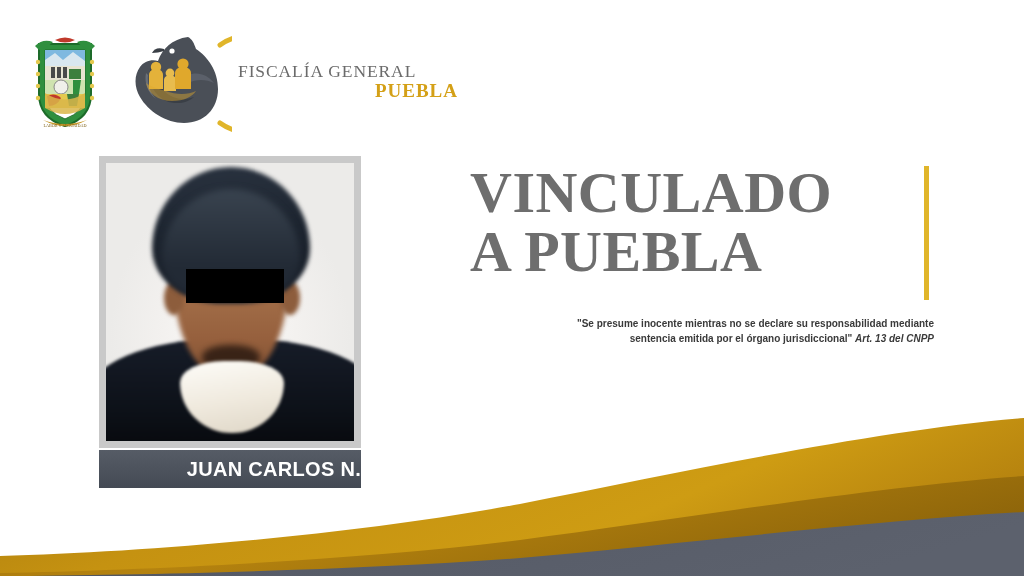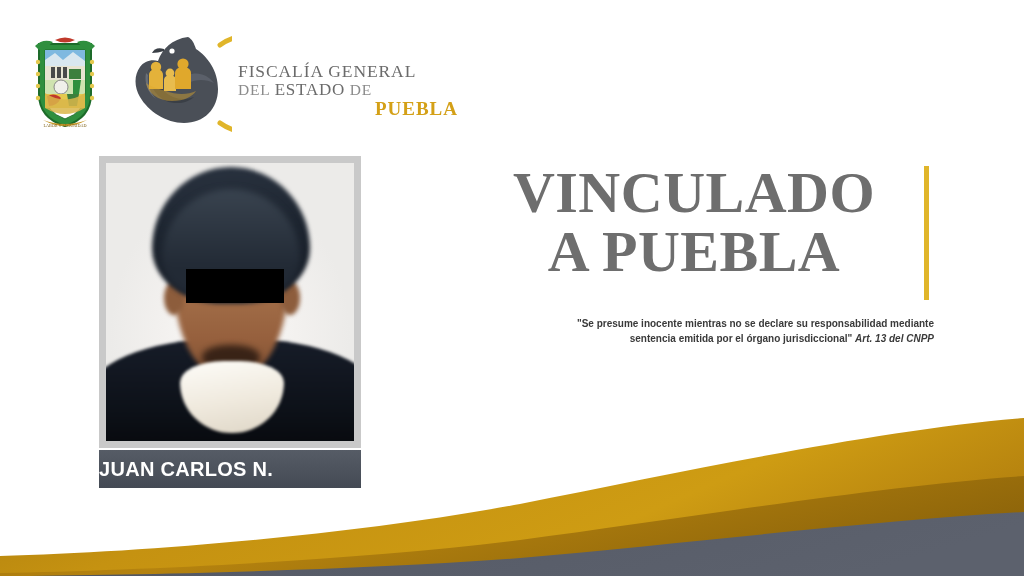--- a/index.html
+++ b/index.html
@@ -170,36 +170,36 @@
   }
 
   
   .name-banner {
     position: absolute;
     left: 99px; top: 450px;
     width: 262px; height: 38px;
     background: linear-gradient(180deg, #565c66 0%, #4c525c 55%, #444a54 100%);
     display: flex;
     align-items: center;
-    justify-content: flex-start;
+    justify-content: flex-end;
   }
   .name-banner-text {
     color: #ffffff;
     font-size: 20px;
     font-weight: 700;
     letter-spacing: 0.3px;
     font-family: "Liberation Sans", sans-serif;
   }
 
   
   .headline-block {
     position: absolute;
     left: 470px; top: 163px;
     width: 448px;
-    text-align: center;
+    text-align: left;
   }
   .headline-line {
     font-family: "Liberation Serif", serif;
     font-weight: 700;
     font-size: 58px;
     line-height: 1.02;
     color: #6e6e6e;
     letter-spacing: 0.5px;
     white-space: nowrap;
   }
@@ -317,25 +317,20 @@
       <path d="M21 44 C21 40 24.5 38 28 38 C31.5 38 35 40 35 44 L35 58 L21 58 Z" fill="#E4B23A"></path>
       <circle cx="42" cy="42" r="4.4" fill="#E8BC4E"></circle>
       <path d="M36 49 C36 46 39 44 42 44 C45 44 48 46 48 49 L48 60 L36 60 Z" fill="#E8BC4E"></path>
       <circle cx="55" cy="33" r="5.6" fill="#E0A82C"></circle>
       <path d="M47 42 C47 38 51 36 55 36 C59 36 63 38 63 42 L63 58 L47 58 Z" fill="#E0A82C"></path>
       <path d="M18 52 C20 62 30 70 44 70 C56 70 64 66 68 60 C60 64 48 64 38 60 C28 57 21 55 18 52 Z" fill="#E0A82C" opacity="0.45"></path>
     </svg>
 
     <div class="brand-text">
       <div class="brand-line1">FISCALÍA GENERAL</div>
-      <div class="brand-line2">
-        <span>DEL</span>
-        <span class="big">ESTADO</span>
-        <span>DE</span>
-      </div>
       <div class="brand-line3">PUEBLA</div>
     </div>
   </div>
 
   <div class="photo-frame">
     <div class="photo">
       <div class="mug-bg"></div>
       <div class="mug-body"></div>
       <div class="mug-neck"></div>
       <div class="mug-face"></div>

